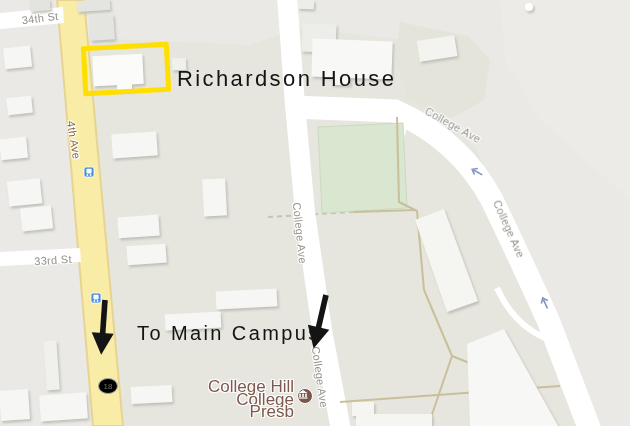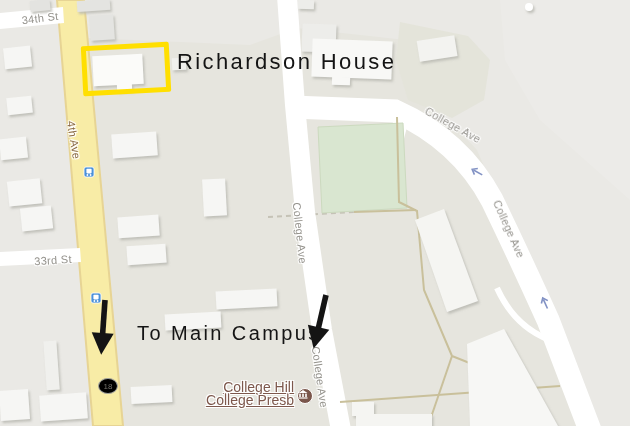--- a/index.html
+++ b/index.html
@@ -9,30 +9,30 @@
   .slabel{position:absolute;font-size:11px;color:#94928c;white-space:nowrap;
           text-align:center;letter-spacing:.3px;
           text-shadow:-1px -1px 0 rgba(255,255,255,.95),1px -1px 0 rgba(255,255,255,.95),
                       -1px 1px 0 rgba(255,255,255,.95),1px 1px 0 rgba(255,255,255,.95),
                       0 0 3px rgba(255,255,255,.9);}
   .slabel.brown{color:#8a6a45;}
   .shield{position:absolute;left:98px;top:378px;width:18px;height:14px;border:1.5px solid #a3a39d;
           border-radius:50%;background:#000000;color:#716f69;font-size:8px;
           display:flex;align-items:center;justify-content:center;}
   .poi-label{position:absolute;left:206px;top:381px;width:88px;text-align:right;
-          font-size:14px;line-height:12.5px;color:#7d584c;
+          font-size:17px;line-height:12.5px;color:#7d584c;
           text-shadow:-1px -1px 0 rgba(255,255,255,.95),1px -1px 0 rgba(255,255,255,.95),
-                      -1px 1px 0 rgba(255,255,255,.95),1px 1px 0 rgba(255,255,255,.95);text-decoration:underline;}
+                      -1px 1px 0 rgba(255,255,255,.95),1px 1px 0 rgba(255,255,255,.95);}
   .poi-icon{position:absolute;left:297px;top:388px;width:16px;height:16px;border-radius:50%;
           background:#7a564b;border:1px solid #fff;box-sizing:border-box;
           display:flex;align-items:center;justify-content:center;}
   .highlight{position:absolute;left:82px;top:44px;width:78px;height:40px;
           border:5px solid #ffdf00;border-radius:2px;transform:rotate(-3deg);}
   .anno{position:absolute;color:#141414;letter-spacing:2.4px;white-space:nowrap;}
-  .anno.title{left:177px;top:49px;font-size:22px;}
+  .anno.title{left:177px;top:66px;font-size:22px;}
   .anno.note{left:137px;top:322px;font-size:20px;}
 </style>
 </head>
 <body>
 
 <div class="stage">
 
   <svg width="630" height="426" viewBox="0 0 630 426">
     <defs>
       <filter id="bshadow" x="-30%" y="-30%" width="160%" height="160%">

